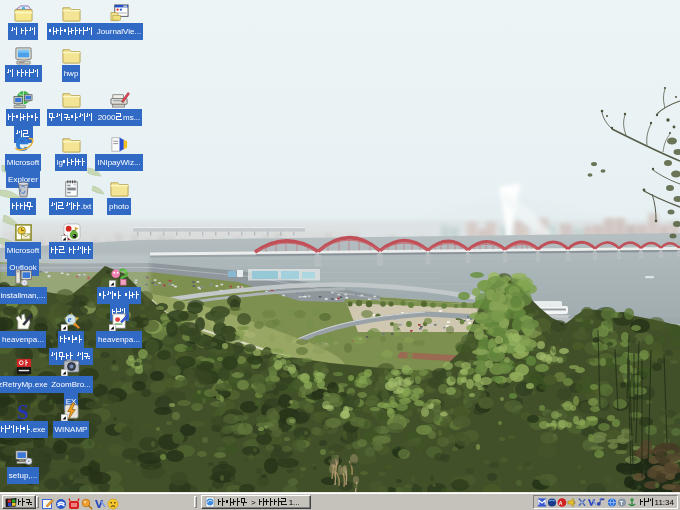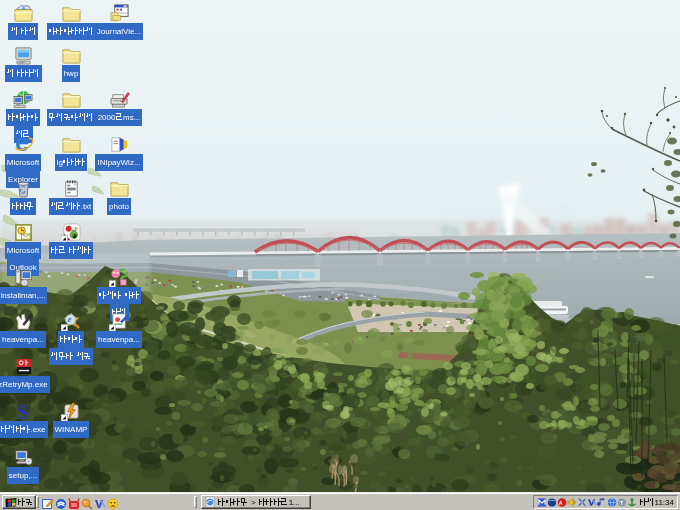--- a/index.html
+++ b/index.html
@@ -2344,20 +2344,35 @@
         <svg width="22" height="20" viewBox="0 0 22 20">
           <rect x="4" y="2" width="15" height="8.5" fill="#d02828"></rect>
           <rect x="4" y="10.5" width="15" height="7.5" fill="#161616"></rect>
           <circle cx="8.6" cy="6" r="2" fill="none" stroke="#fff" stroke-width="1"></circle>
           <path d="M13.6 3 V9 M13.6 5.8 h2" stroke="#fff" stroke-width="1"></path>
           <rect x="6" y="13.5" width="11" height="1.5" fill="#e8e8e8"></rect>
         </svg>
       </div>
       <div class="lb">zRetryMp.exe</div>
     </div>
+    <div class="ic" style="left:39px;top:355px">
+      <div class="ig">
+        <svg width="22" height="20" viewBox="0 0 22 20">
+          <rect x="3" y="4" width="16" height="12" rx="1.5" fill="#b8bec8" stroke="#4a505a" stroke-width="0.8"></rect>
+          <rect x="6" y="2.5" width="5" height="2.5" fill="#9aa0aa"></rect>
+          <circle cx="11" cy="10" r="4.2" fill="#3a4250" stroke="#20262e" stroke-width="0.8"></circle>
+          <circle cx="11" cy="10" r="2" fill="#7a90b8"></circle>
+          <rect x="16" y="5.5" width="2" height="1.5" fill="#e8e8e8"></rect>
+          <rect x="0" y="13" width="7" height="7" fill="#fff" stroke="#888" stroke-width="0.5"></rect>
+          <path d="M1.5 18.5 L5 15 L5 18.5 Z" fill="#000"></path>
+        </svg>
+      </div>
+      <div class="lb">ZoomBro...</div>
+      <div class="lb">EX</div>
+    </div>
     <div class="ic" style="left:-9px;top:400px">
       <div class="ig">
         <svg width="22" height="20" viewBox="0 0 22 20">
           <text x="4.5" y="17.5" font-family="Liberation Serif" font-size="21" font-weight="bold" fill="#2333bd">S</text>
         </svg>
       </div>
       <div class="lb"><i class="k k0"></i><i class="k k2"></i><i class="k k0"></i><i class="k k4"></i>.exe</div>
     </div>
     <div class="ic" style="left:39px;top:400px">
       <div class="ig">

